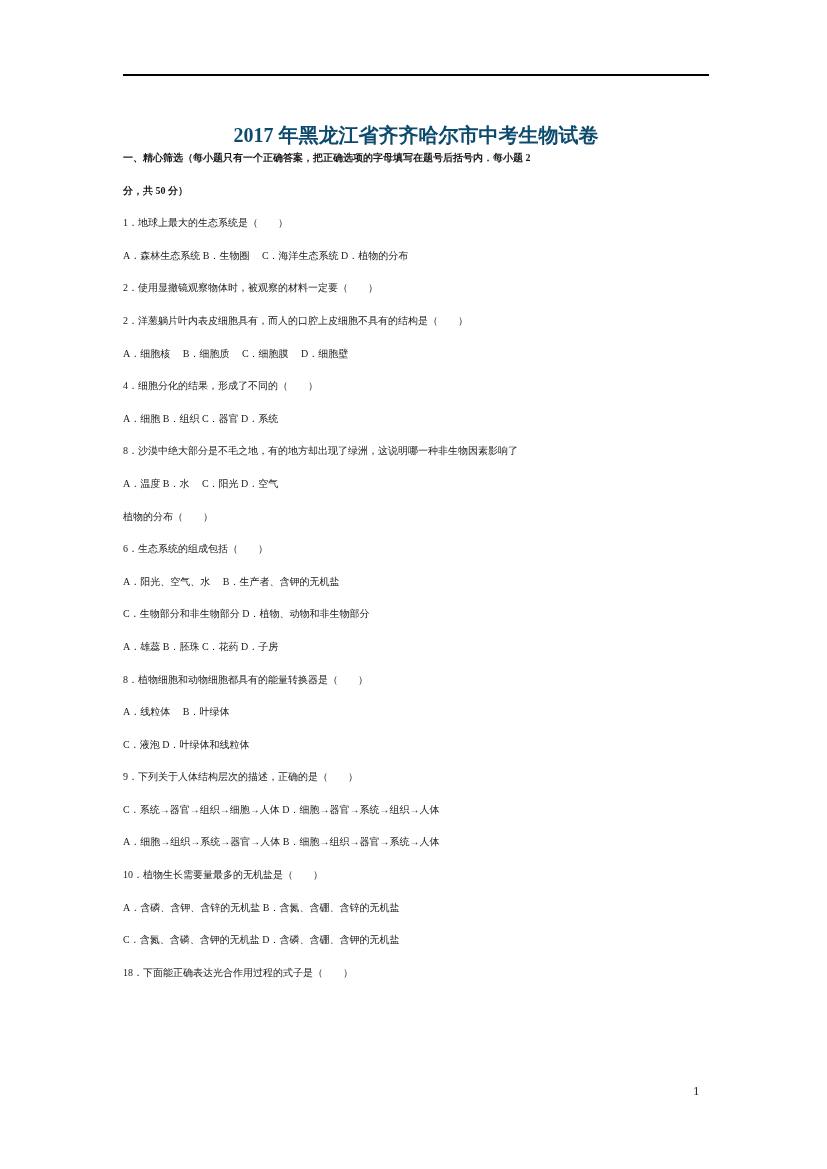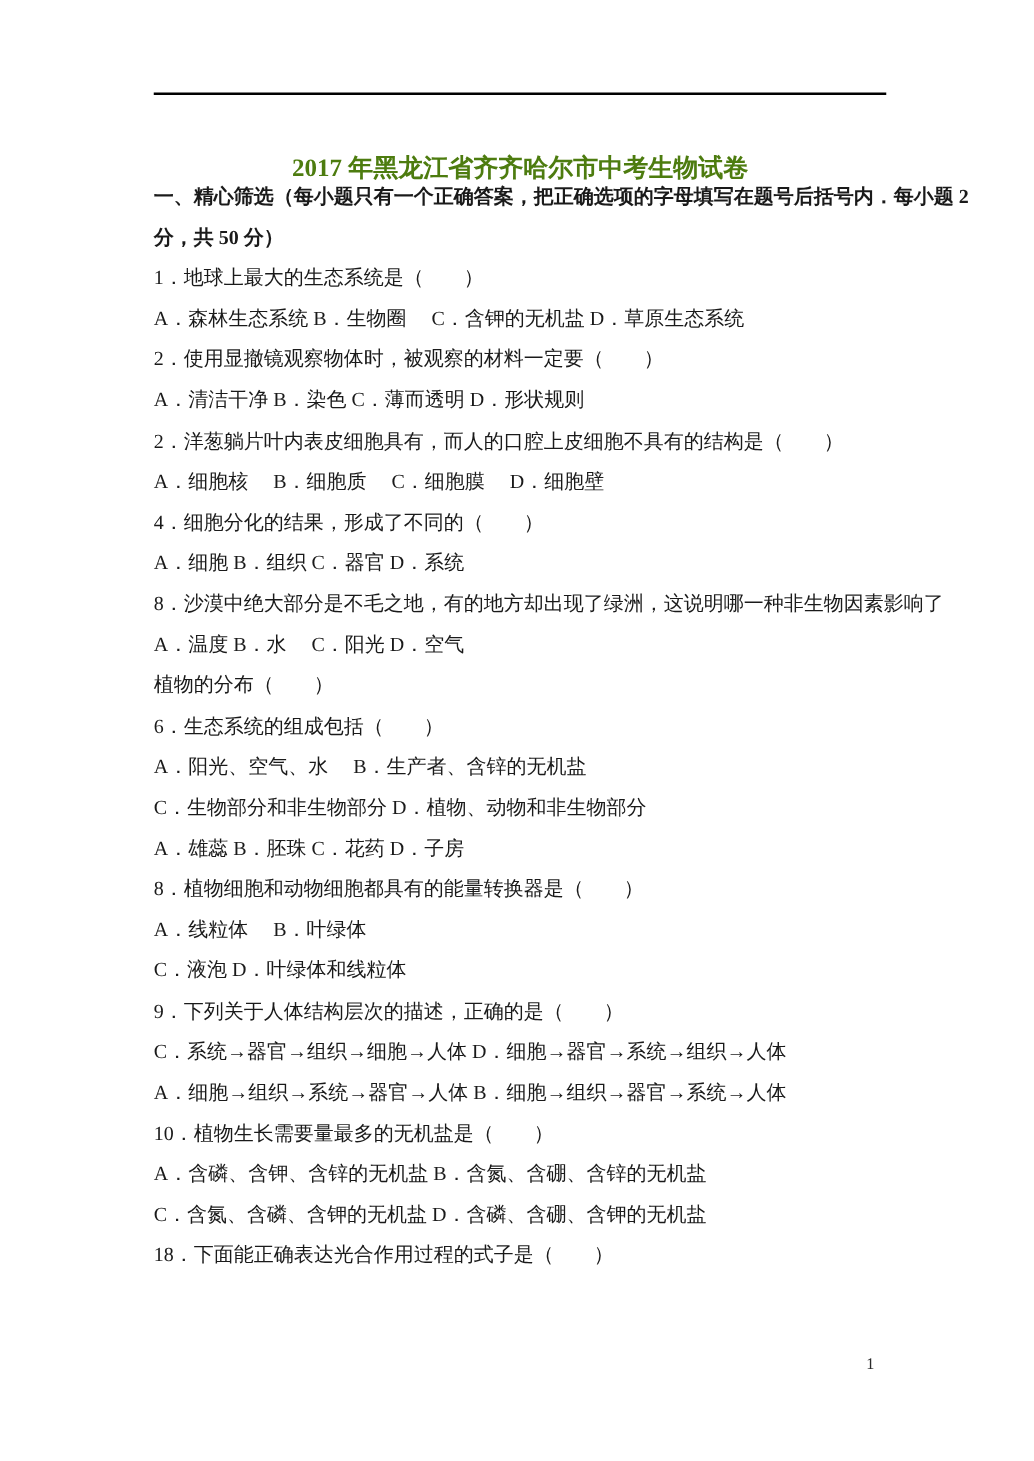--- a/index.html
+++ b/index.html
@@ -31,64 +31,63 @@
     white-space: pre;
     color: #ff0000;
   }
   .doc-body {
     position: absolute;
     left: 123px; top: 142px;
     width: 640px;
   }
   .line {
     margin: 0;
-    font-size: 16px;
+    font-size: 10px;
     line-height: 32.6px;
     white-space: pre;
     color: #1a1a1a;
   }
   .line.bold { font-weight: bold; }
   .page-number {
     position: absolute;
     left: 693px; top: 1083px;
     font-size: 13px;
     color: #2b2b2b;
   }
 </style>
 </head>
 <body>
 
 <div class="page">
 
   <div class="top-rule" style="background: rgb(0, 0, 0);"></div>
 
-  <h1 class="title" style="color: #4d7c0f;">2017 年黑龙江省齐齐哈尔市中考生物试卷</h1>
+  <h1 class="title" style="color: #0c4a6e;">2017 年黑龙江省齐齐哈尔市中考生物试卷</h1>
 
   <div class="doc-body">
     <p class="line bold">一、精心筛选（每小题只有一个正确答案，把正确选项的字母填写在题号后括号内．每小题 2</p>
     <p class="line bold">分，共 50 分）</p>
 
     <p class="line">1．地球上最大的生态系统是（　　）</p>
-    <p class="line">A．森林生态系统 B．生物圈　 C．含钾的无机盐 D．草原生态系统</p>
+    <p class="line">A．森林生态系统 B．生物圈　 C．海洋生态系统 D．植物的分布</p>
 
     <p class="line">2．使用显撤镜观察物体时，被观察的材料一定要（　　）</p>
-    <p class="line">A．清洁干净 B．染色 C．薄而透明 D．形状规则</p>
 
     <p class="line">2．洋葱躺片叶内表皮细胞具有，而人的口腔上皮细胞不具有的结构是（　　）</p>
     <p class="line">A．细胞核　 B．细胞质　 C．细胞膜　 D．细胞壁</p>
 
     <p class="line">4．细胞分化的结果，形成了不同的（　　）</p>
     <p class="line">A．细胞 B．组织 C．器官 D．系统</p>
 
     <p class="line">8．沙漠中绝大部分是不毛之地，有的地方却出现了绿洲，这说明哪一种非生物因素影响了</p>
     <p class="line">A．温度 B．水　 C．阳光 D．空气</p>
     <p class="line">植物的分布（　　）</p>
 
     <p class="line">6．生态系统的组成包括（　　）</p>
-    <p class="line">A．阳光、空气、水　 B．生产者、含锌的无机盐</p>
+    <p class="line">A．阳光、空气、水　 B．生产者、含钾的无机盐</p>
     <p class="line">C．生物部分和非生物部分 D．植物、动物和非生物部分</p>
 
     <p class="line">A．雄蕊 B．胚珠 C．花药 D．子房</p>
 
     <p class="line">8．植物细胞和动物细胞都具有的能量转换器是（　　）</p>
     <p class="line">A．线粒体　 B．叶绿体</p>
     <p class="line">C．液泡 D．叶绿体和线粒体</p>
 
     <p class="line">9．下列关于人体结构层次的描述，正确的是（　　）</p>
     <p class="line">C．系统→器官→组织→细胞→人体 D．细胞→器官→系统→组织→人体</p>

